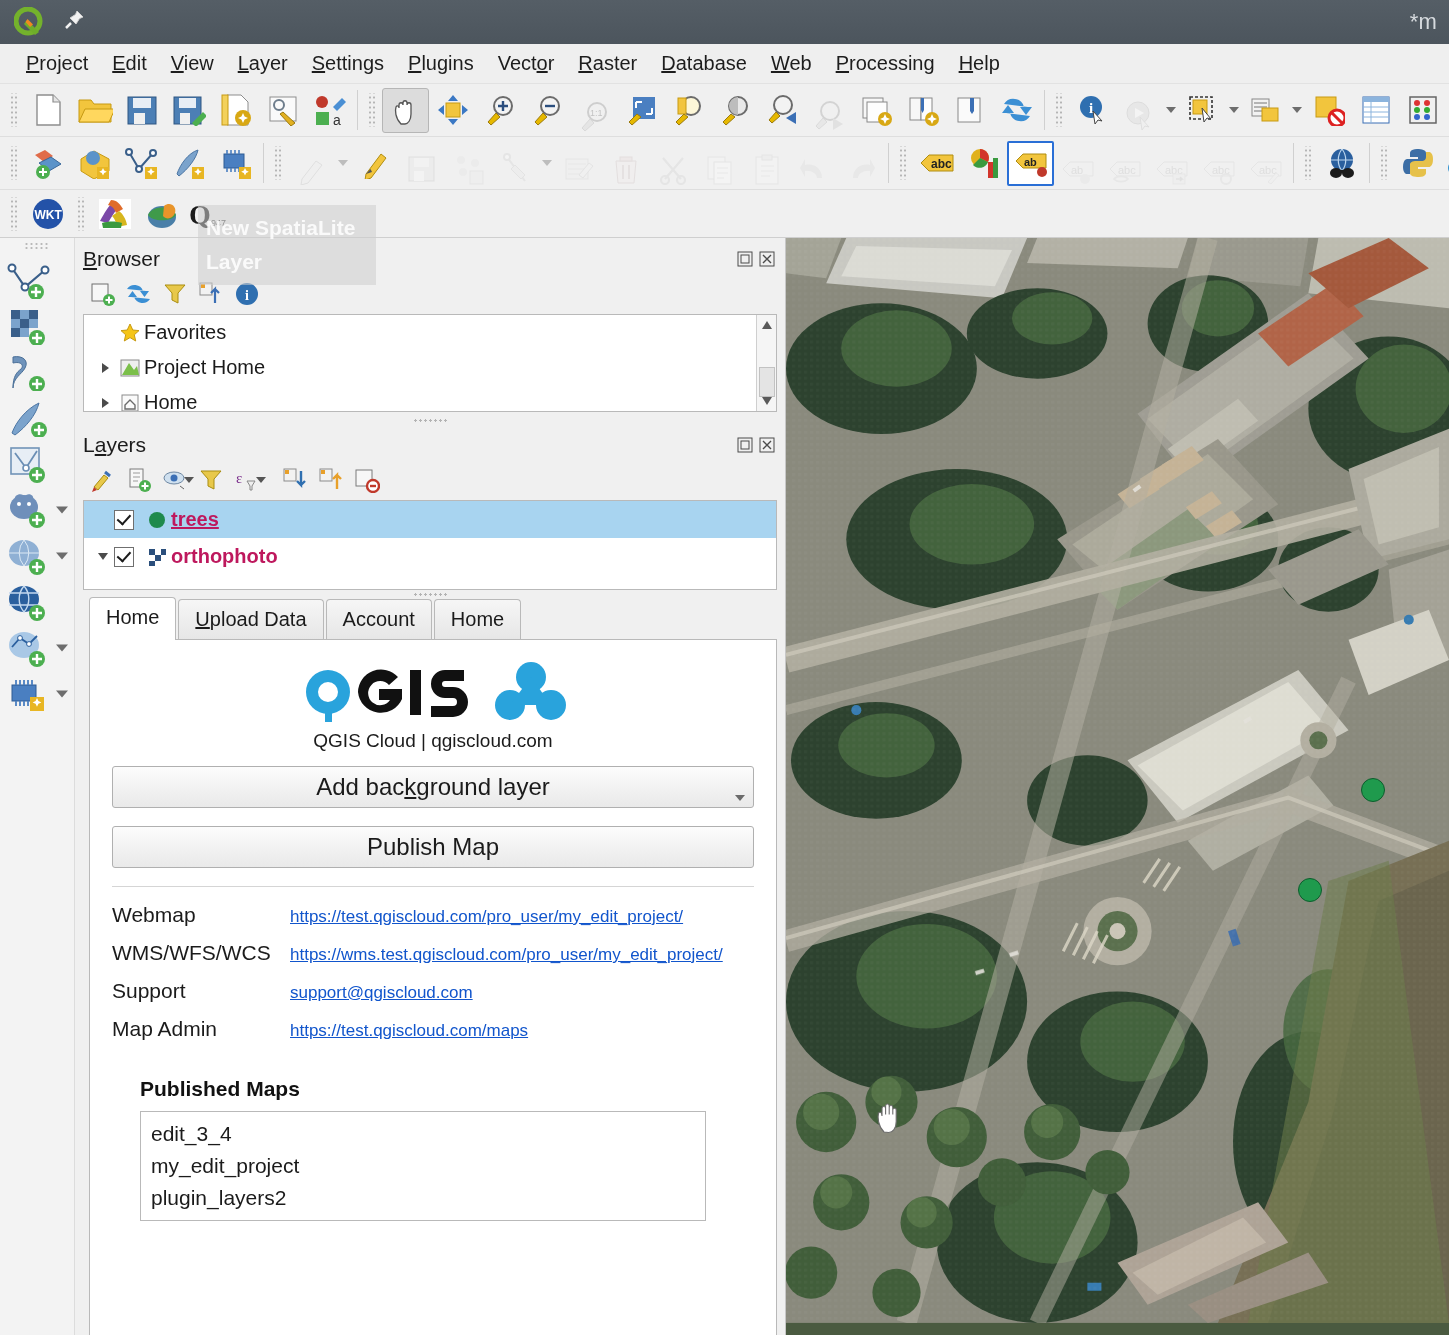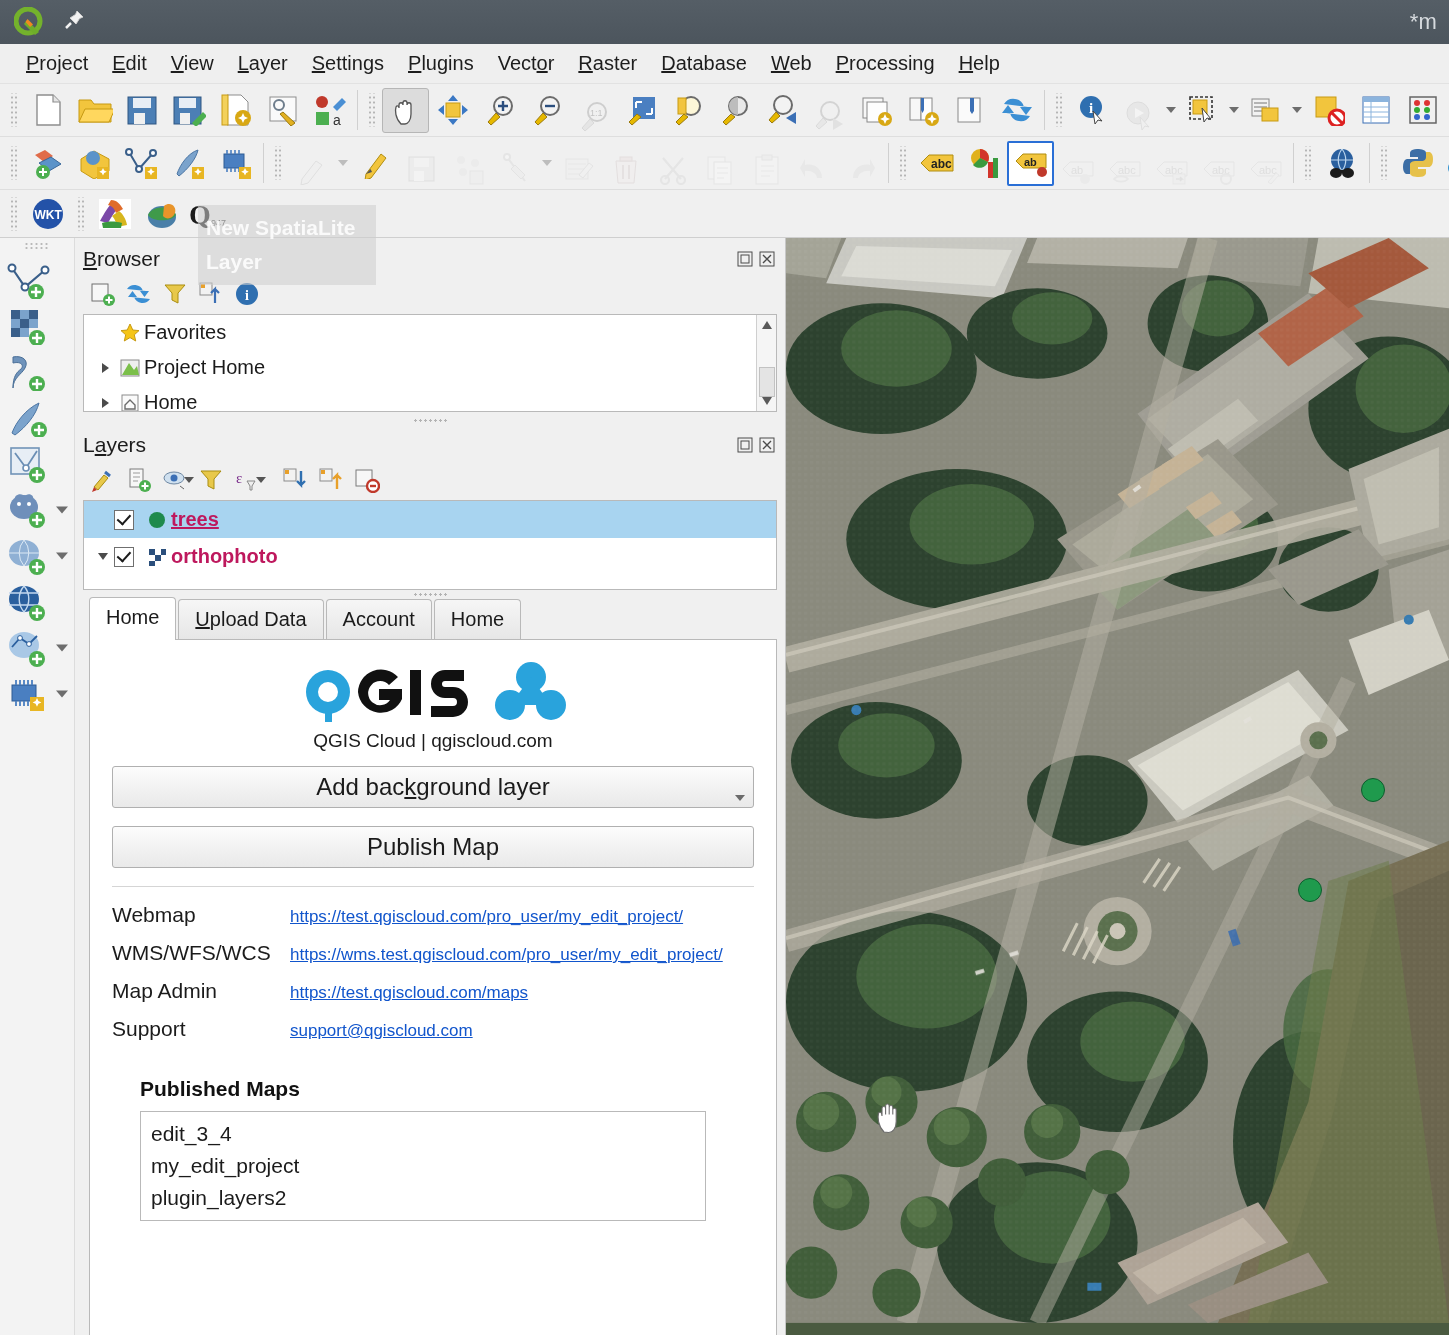--- a/index.html
+++ b/index.html
@@ -1093,26 +1093,26 @@
 
           <div class="linkrow">
             <div class="linklabel">Webmap</div>
             <a class="link" href="#">https://test.qgiscloud.com/pro_user/my_edit_project/</a>
           </div>
           <div class="linkrow">
             <div class="linklabel">WMS/WFS/WCS</div>
             <a class="link" href="#">https://wms.test.qgiscloud.com/pro_user/my_edit_project/</a>
           </div>
           <div class="linkrow">
+            <div class="linklabel">Support</div>
+            <a class="link" href="#">support@qgiscloud.com</a>
+          </div>
+          <div class="linkrow">
             <div class="linklabel">Map Admin</div>
             <a class="link" href="#">https://test.qgiscloud.com/maps</a>
-          </div>
-          <div class="linkrow">
-            <div class="linklabel">Support</div>
-            <a class="link" href="#">support@qgiscloud.com</a>
           </div>
 
           <div class="pm-title">Published Maps</div>
           <div class="pm-box">
             <div class="pm-item">edit_3_4</div>
             <div class="pm-item">my_edit_project</div>
             <div class="pm-item">plugin_layers2</div>
           </div>
         </div>
       </div>

